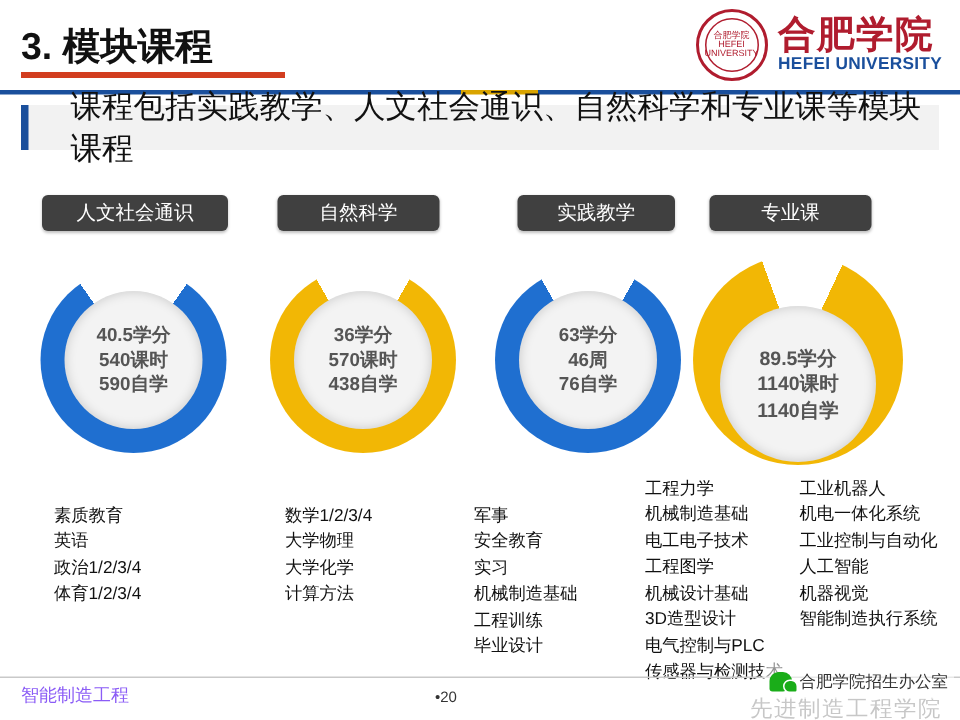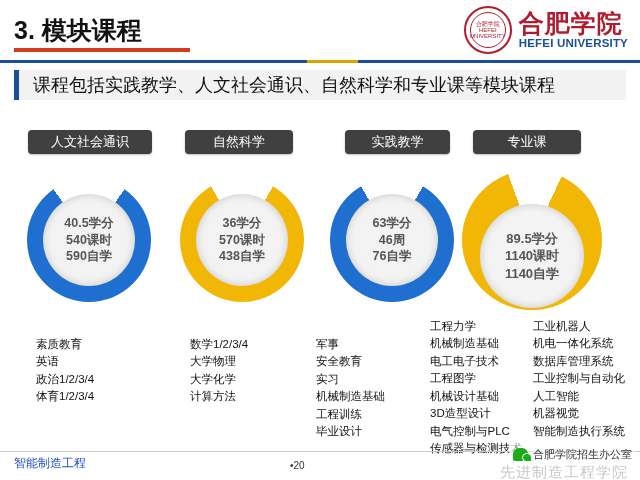--- a/index.html
+++ b/index.html
@@ -39,21 +39,21 @@
   .rule{
     position:absolute;left:0;right:0;top:60px;height:3px;
     background:linear-gradient(to right,#1a4f9c 0 48%,#d9a400 48% 56%,#1a4f9c 56% 100%);
   }
 
   
   .subtitle{
     position:absolute;left:14px;top:70px;width:612px;height:30px;
     background:#f2f2f2;border-left:5px solid #1a4f9c;
     display:flex;align-items:center;
-    font-size:18px;color:#111;padding-left:14px;box-sizing:border-box;
+    font-size:21px;color:#111;padding-left:28px;box-sizing:border-box;
   }
 
   
   .colhead{
     position:absolute;height:24px;border-radius:4px;background:#404040;
     color:#fff;font-size:13px;display:flex;align-items:center;justify-content:center;
     box-shadow:0 1px 2px rgba(0,0,0,.25);
   }
 
   
@@ -69,21 +69,21 @@
   .donut.big{width:140px;height:140px;}
   .donut.big .hole{left:18px;top:34px;width:104px;height:104px;}
   .donut.big .hole div{font-size:13px;}
 
   
   .list{position:absolute;font-size:11.5px;color:#111;line-height:1.52;}
   .list div{white-space:nowrap;}
 
   
   .footer-rule{position:absolute;left:0;right:0;bottom:28px;height:1px;background:#c9c9c9;}
-  .footer-left{position:absolute;left:14px;bottom:8px;font-size:12px;color:#1d4ed8;}
+  .footer-left{position:absolute;left:14px;bottom:8px;font-size:12px;color:#8b5cf6;}
   .footer-page{position:absolute;left:290px;bottom:9px;font-size:10px;color:#333;}
 
   
   .wechat{
     position:absolute;right:4px;bottom:14px;height:22px;
     display:flex;align-items:center;gap:5px;
     background:rgba(255,255,255,.55);padding:1px 4px;border-radius:3px;
   }
   .wechat-icon{
     width:15px;height:13px;border-radius:6px 6px 6px 2px;background:#1aad19;position:relative;flex:0 0 auto;
@@ -191,21 +191,20 @@
     <div>工程图学</div>
     <div>机械设计基础</div>
     <div>3D造型设计</div>
     <div>电气控制与PLC</div>
     <div>传感器与检测技术</div>
   </div>
 
   <div class="list" style="left:533px;top:318px;">
     <div>工业机器人</div>
     <div>机电一体化系统</div>
-    <div>数据库管理系统</div>
     <div>工业控制与自动化</div>
     <div>人工智能</div>
     <div>机器视觉</div>
     <div>智能制造执行系统</div>
   </div>
 
   <div class="footer-rule"></div>
   <div class="footer-left">智能制造工程</div>
   <div class="footer-page">•<span>20</span></div>
   <div class="wm">先进制造工程学院</div>

